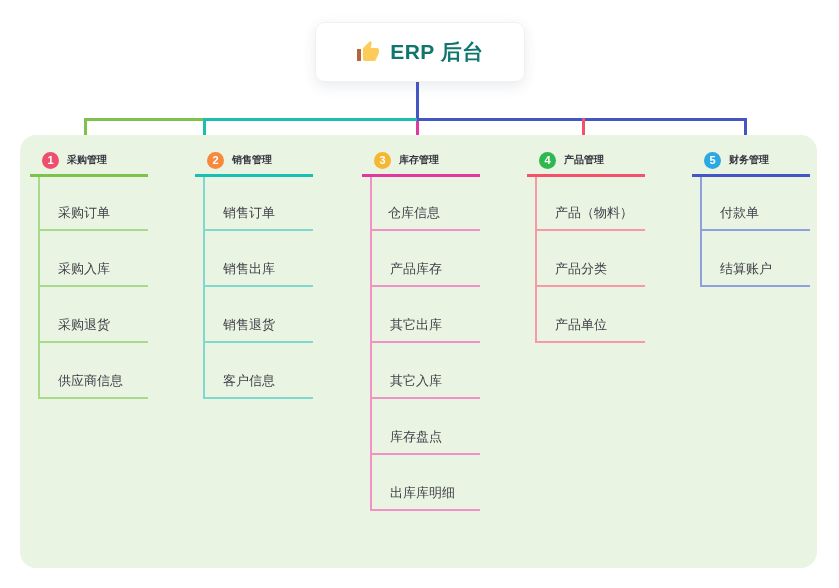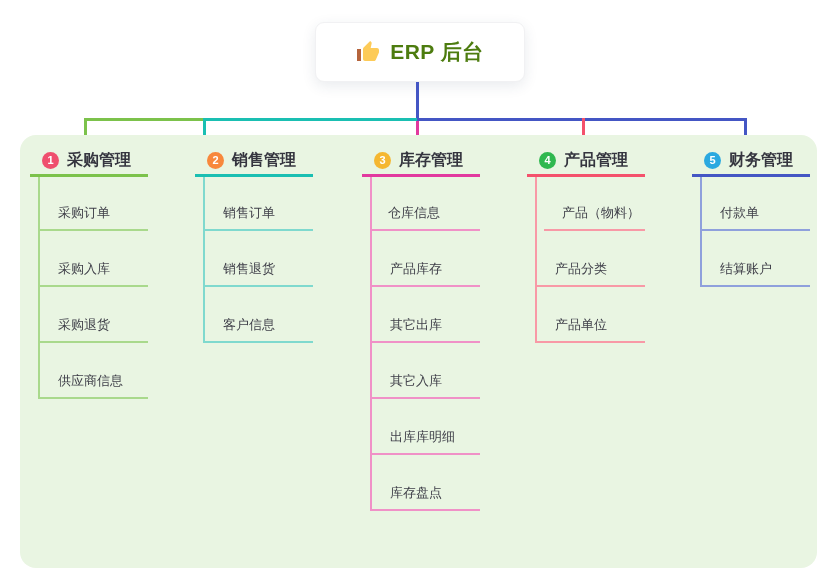--- a/index.html
+++ b/index.html
@@ -8,21 +8,21 @@
     font-family:"Liberation Sans","DejaVu Sans",sans-serif;
   }
   
   .root-node{
     position:absolute;left:315px;top:22px;width:210px;height:60px;
     background:#ffffff;border-radius:9px;border:1px solid #f1f1f3;
     box-shadow:0 4px 14px rgba(40,60,90,.10);
     display:flex;align-items:center;justify-content:center;gap:10px;
     box-sizing:border-box;
   }
-  .root-title{font-size:21px;font-weight:600;color:#4d7c0f;letter-spacing:.5px;}
+  .root-title{font-size:21px;font-weight:600;color:#0f766e;letter-spacing:.5px;}
   .root-icon{width:24px;height:24px;display:block;}
   
   .line{position:absolute;}
   .trunk{left:416px;top:82px;width:3px;height:37px;}
   .h-seg1{left:84px;top:118px;width:121px;height:3px;}
   .h-seg2{left:205px;top:118px;width:212px;height:3px;}
   .h-seg3{left:417px;top:118px;width:330px;height:3px;}
   .drop1{left:84px;top:118px;width:3px;height:25px;}
   .drop2{left:203px;top:118px;width:3px;height:25px;}
   .drop3{left:416px;top:121px;width:3px;height:22px;}
@@ -33,21 +33,21 @@
     position:absolute;left:20px;top:135px;width:797px;height:433px;
     background:#e9f5e2;border-radius:16px;
   }
   
   .branch{position:absolute;top:146px;width:118px;}
   .branch-header{display:flex;align-items:center;height:28px;padding-left:12px;cursor:default;}
   .badge{
     width:17px;height:17px;border-radius:50%;flex:0 0 17px;
     color:#fff;font-size:11px;font-weight:700;line-height:17px;text-align:center;
   }
-  .branch-title{margin-left:8px;font-size:16px;font-weight:600;color:#35353f;white-space:nowrap;font-family:Liberation Mono, monospace;}
+  .branch-title{margin-left:8px;font-size:10px;font-weight:600;color:#35353f;white-space:nowrap;font-family:Liberation Mono, monospace;}
   .branch-underline{width:118px;height:3px;}
   .items{margin-left:8px;width:110px;border-left:2px solid;box-sizing:border-box;}
   .item{
     height:56px;box-sizing:border-box;border-bottom:2px solid;
     display:flex;align-items:flex-end;padding:0 0 7px 18px;
   }
   .item:first-child{height:54px;}
   .item-label{font-size:13px;color:#3e3e48;white-space:nowrap;}
 </style>
 </head>
@@ -101,20 +101,23 @@
         <div class="branch-header">
           <span class="badge" style="background: rgb(248, 136, 60);">2</span>
           <span class="branch-title">销售管理</span>
         </div>
         <div class="branch-underline" style="background: rgb(26, 191, 178);"></div>
         <div class="items" style="border-left-color: rgb(127, 217, 206);">
           <div class="item" style="border-bottom-color: rgb(127, 217, 206);">
             <span class="item-label">销售订单</span>
           </div>
           <div class="item" style="border-bottom-color: rgb(127, 217, 206);">
+            <span class="item-label">销售出库</span>
+          </div>
+          <div class="item" style="border-bottom-color: rgb(127, 217, 206);">
             <span class="item-label">销售退货</span>
           </div>
           <div class="item" style="border-bottom-color: rgb(127, 217, 206);">
             <span class="item-label">客户信息</span>
           </div>
         </div>
       </div>
       <div class="branch" style="left: 362px;">
         <div class="branch-header">
           <span class="badge" style="background: rgb(245, 183, 49);">3</span>
@@ -128,35 +131,35 @@
           <div class="item" style="border-bottom-color: rgb(240, 145, 199);">
             <span class="item-label">产品库存</span>
           </div>
           <div class="item" style="border-bottom-color: rgb(240, 145, 199);">
             <span class="item-label">其它出库</span>
           </div>
           <div class="item" style="border-bottom-color: rgb(240, 145, 199);">
             <span class="item-label">其它入库</span>
           </div>
           <div class="item" style="border-bottom-color: rgb(240, 145, 199);">
-            <span class="item-label">出库库明细</span>
+            <span class="item-label">库存盘点</span>
           </div>
           <div class="item" style="border-bottom-color: rgb(240, 145, 199);">
-            <span class="item-label">库存盘点</span>
+            <span class="item-label">出库库明细</span>
           </div>
         </div>
       </div>
       <div class="branch" style="left: 527px;">
         <div class="branch-header">
           <span class="badge" style="background: rgb(47, 184, 79);">4</span>
           <span class="branch-title">产品管理</span>
         </div>
         <div class="branch-underline" style="background: rgb(244, 81, 108);"></div>
         <div class="items" style="border-left-color: rgb(248, 153, 166);">
-          <div class="item" style="border-bottom-color: rgb(248, 153, 166); margin-left: 7px;">
+          <div class="item" style="border-bottom-color: rgb(248, 153, 166);">
             <span class="item-label">产品（物料）</span>
           </div>
           <div class="item" style="border-bottom-color: rgb(248, 153, 166);">
             <span class="item-label">产品分类</span>
           </div>
           <div class="item" style="border-bottom-color: rgb(248, 153, 166);">
             <span class="item-label">产品单位</span>
           </div>
         </div>
       </div>

